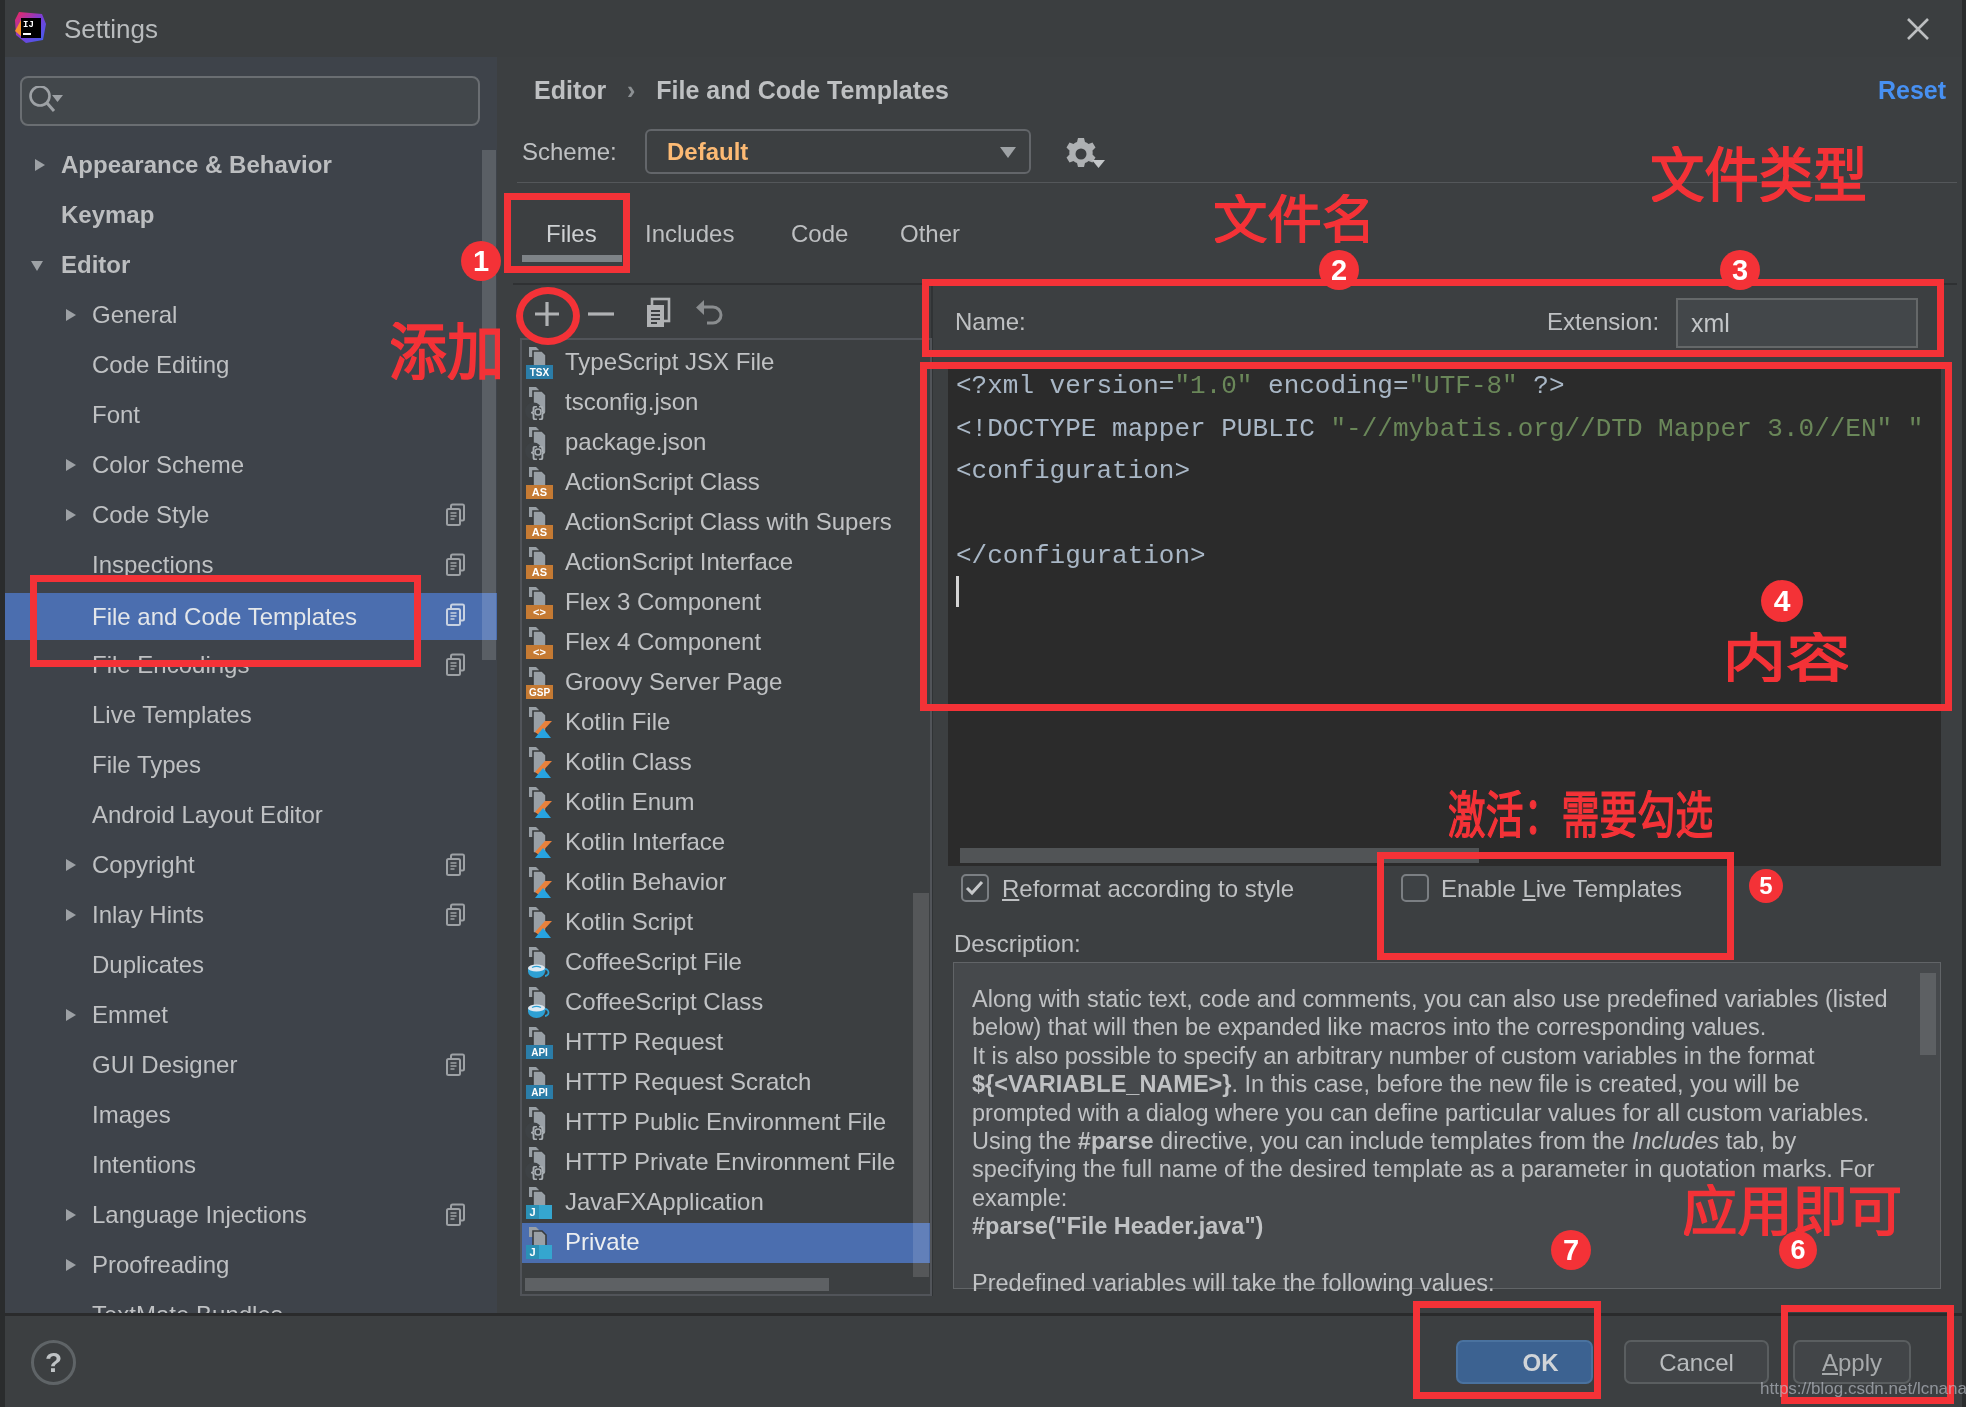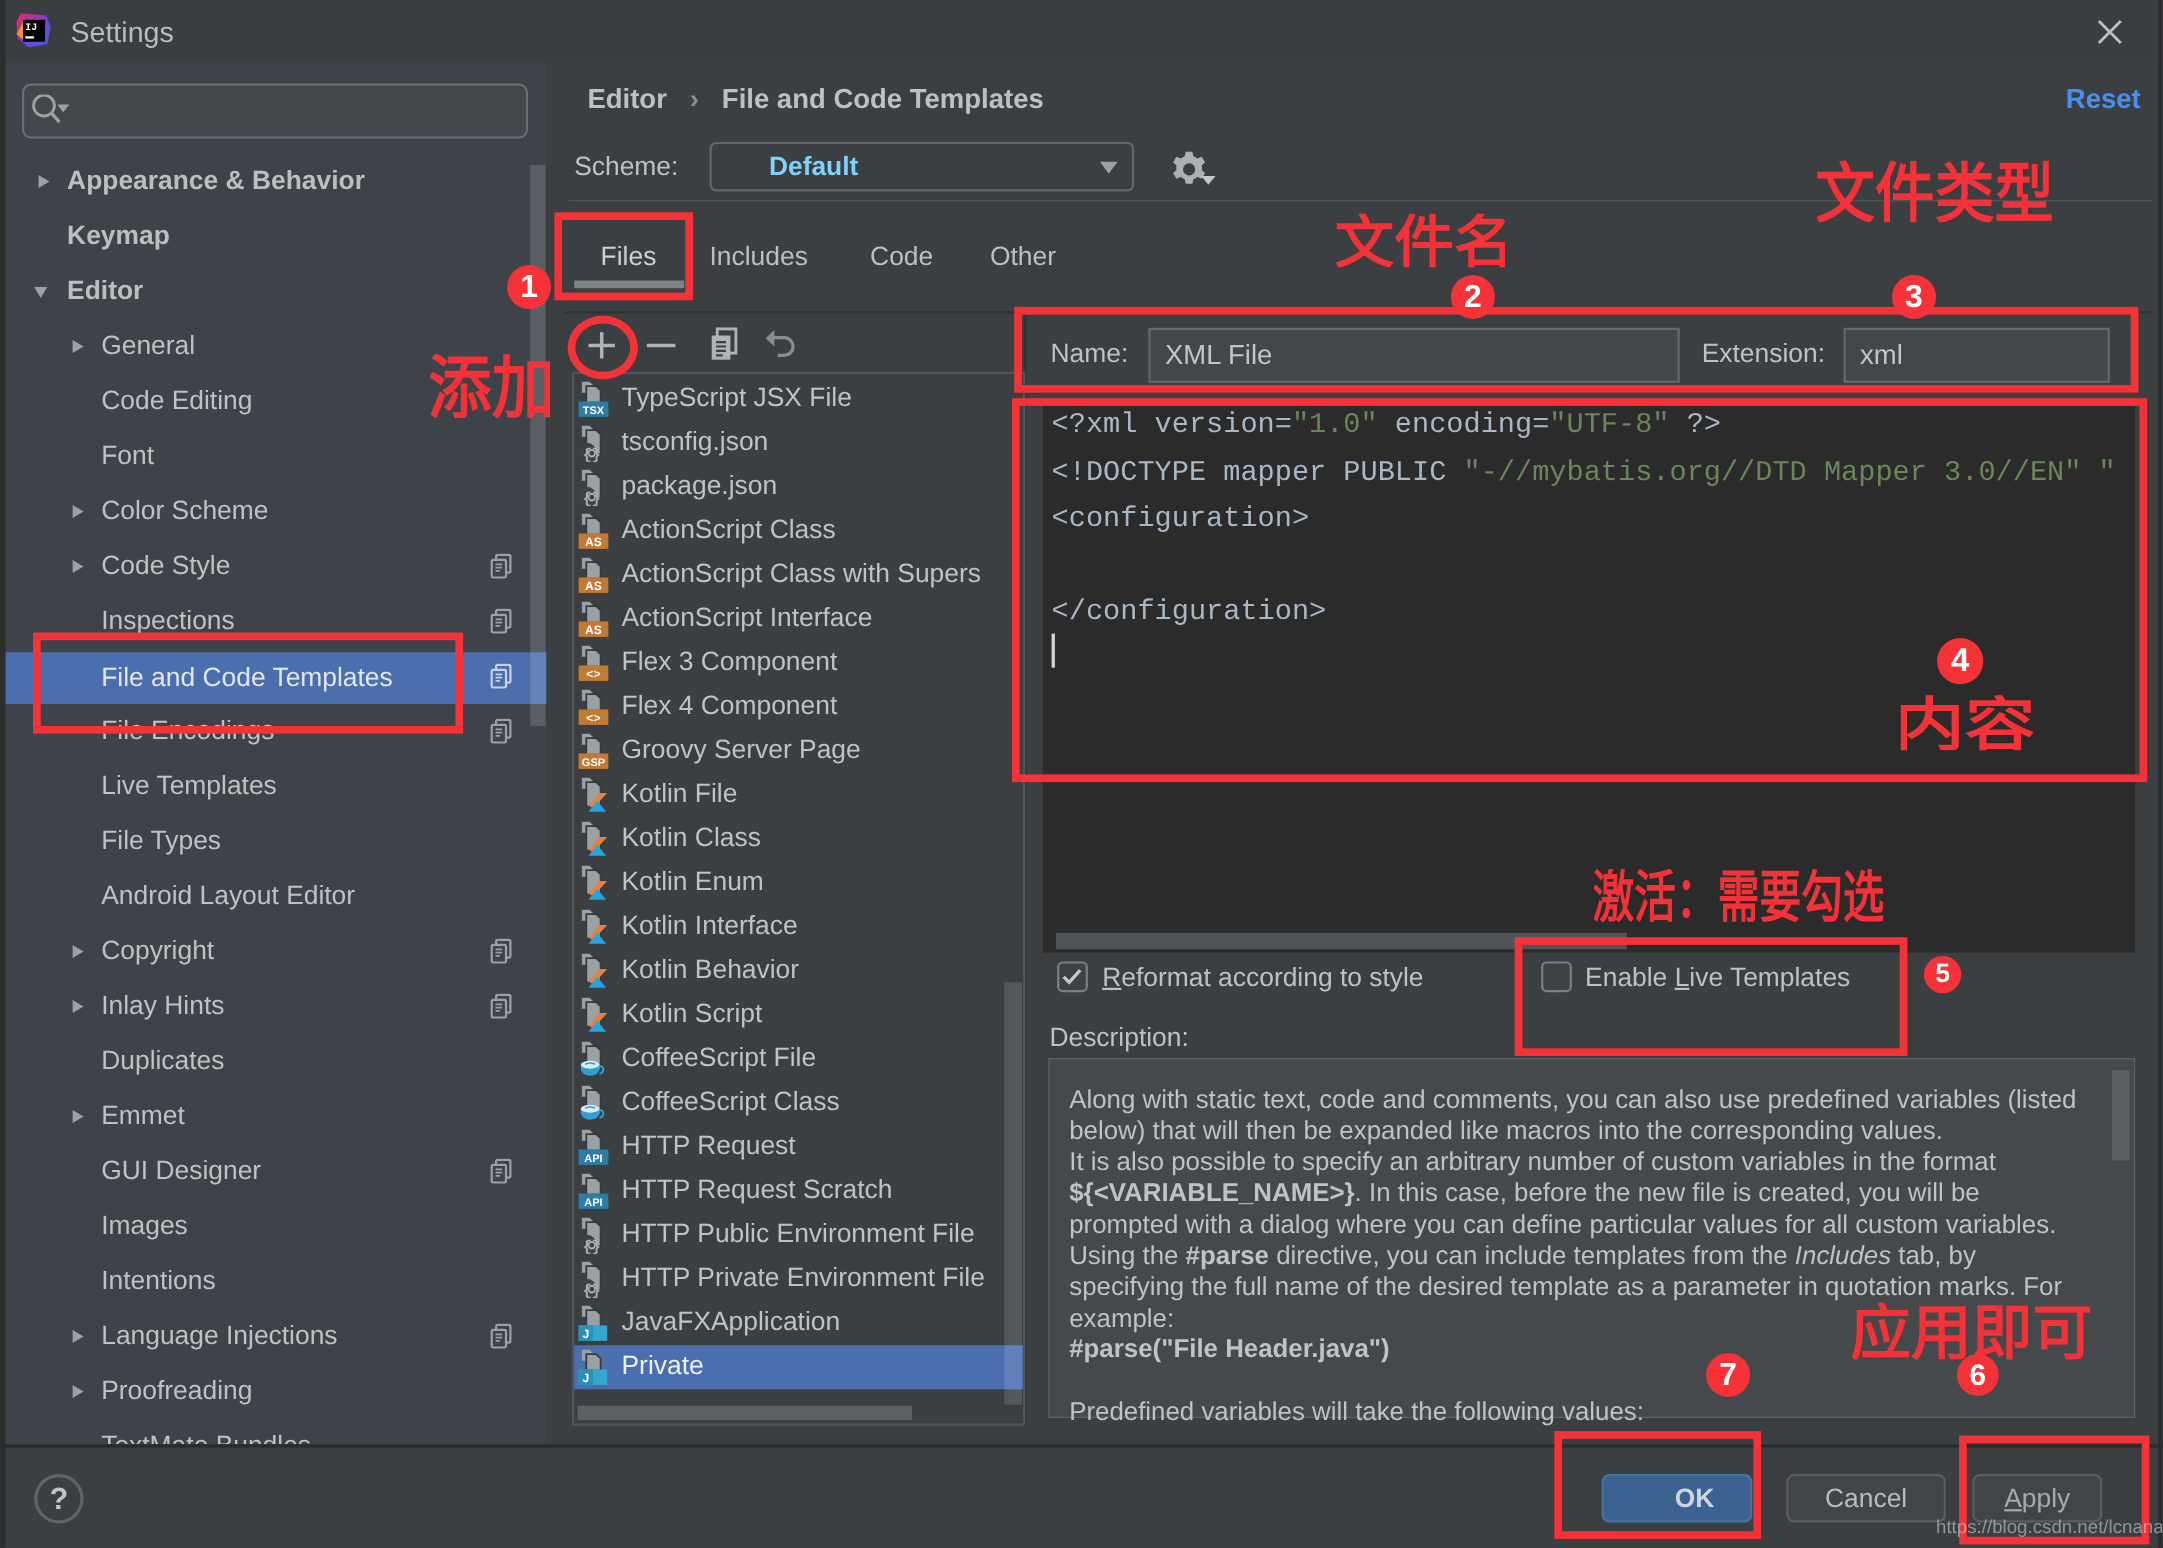--- a/index.html
+++ b/index.html
@@ -22,21 +22,21 @@
 #help { position:absolute; left:31px; top:24px; width:45px; height:45px; border-radius:50%; border:3px solid #5f6467; color:#bfc3c5; font-size:28px; font-weight:bold; text-align:center; line-height:40px; }
 .btn { position:absolute; top:24px; height:44px; border-radius:7px; font-size:24px; text-align:center; line-height:41px; color:#b9bcbe; border:2px solid #5a5e60; background:#424548; }
 #ok { left:1456px; width:137px; background:#3c6291; border-color:#4a729f; color:#d0d4d8; font-weight:bold;padding-left:32px; }
 #cancel { left:1624px; width:145px; }
 #apply { left:1793px; width:118px; color:#a7aaac; }
 
 #crumb { position:absolute; left:534px; top:76px; font-size:25px; font-weight:bold; color:#bec0c2; }
 #reset { position:absolute; left:1878px; top:76px; font-size:25px; font-weight:bold; color:#4790f2; }
 #schemelbl { position:absolute; left:522px; top:138px; font-size:24px; color:#bfc1c3; }
 #dropdown { position:absolute; left:645px; top:129px; width:386px; height:45px; border:2px solid #63666a; border-radius:6px; }
-#dropdown .v { position:absolute; left:20px; top:7px; font-size:24px; font-weight:bold; color:#7dd3fc;margin-left:32px; }
+#dropdown .v { position:absolute; left:20px; top:7px; font-size:24px; font-weight:bold; color:#fdba74; }
 #hr1 { position:absolute; left:517px; top:182px; width:1440px; height:1px; background:#54575a; }
 .tab { position:absolute; top:220px; font-size:24px; color:#bdbfc1; }
 #tabu { position:absolute; left:522px; top:255px; width:100px; height:7px; background:#7e8387; }
 #hr2 { position:absolute; left:513px; top:283px; width:1444px; height:2px; background:#2f3133; }
 #vline { position:absolute; left:931px; top:285px; width:2px; height:1011px; background:#303335; }
 
 .tico { position:absolute; top:297px; }
 
 .frow { position:absolute; left:522px; width:408px; height:40px; font-size:24px; color:#c0c2c4; white-space:nowrap; overflow:hidden; }
 .frow span { position:absolute; left:43px; top:5px; }
@@ -510,21 +510,20 @@
           <rect x="1" y="19" width="13" height="14" fill="#2b90b5"></rect>
           <text x="7.5" y="30" font-family="Liberation Sans,sans-serif" font-size="11" font-weight="bold" fill="#fff" text-anchor="middle">J</text>
         </svg>
         <span>Private</span>
       </div>
 </div>
 <div id="lvscr"></div>
 <div id="lhscr"></div>
 
 <div class="lbl" style="left:955px;top:308px">Name:</div>
-<div class="field" style="left:1044px;width:483px">XML File</div>
 <div class="lbl" style="left:1547px;top:308px">Extension:</div>
 <div class="field" style="left:1676px;width:242px">xml</div>
 
 <div id="editor">
 <div id="code">&lt;?xml version=<span class="s">"1.0"</span> encoding=<span class="s">"UTF-8"</span> ?&gt;
 &lt;!DOCTYPE mapper PUBLIC <span class="s">"-//mybatis.org//DTD Mapper 3.0//EN"</span> <span class="s">"</span>
 &lt;configuration&gt;
 
 &lt;/configuration&gt;
 </div>

